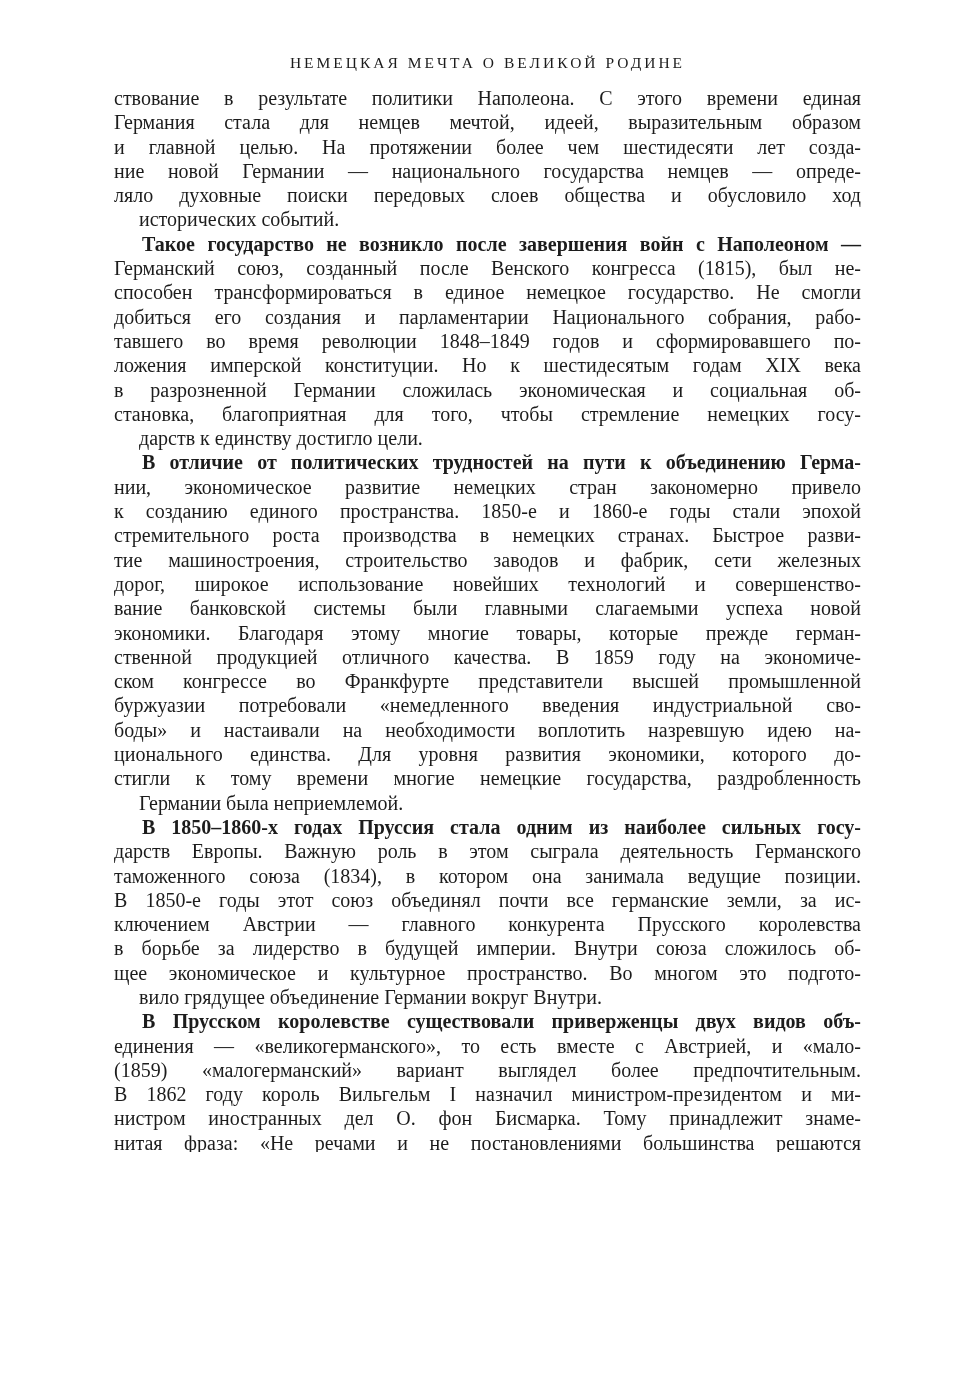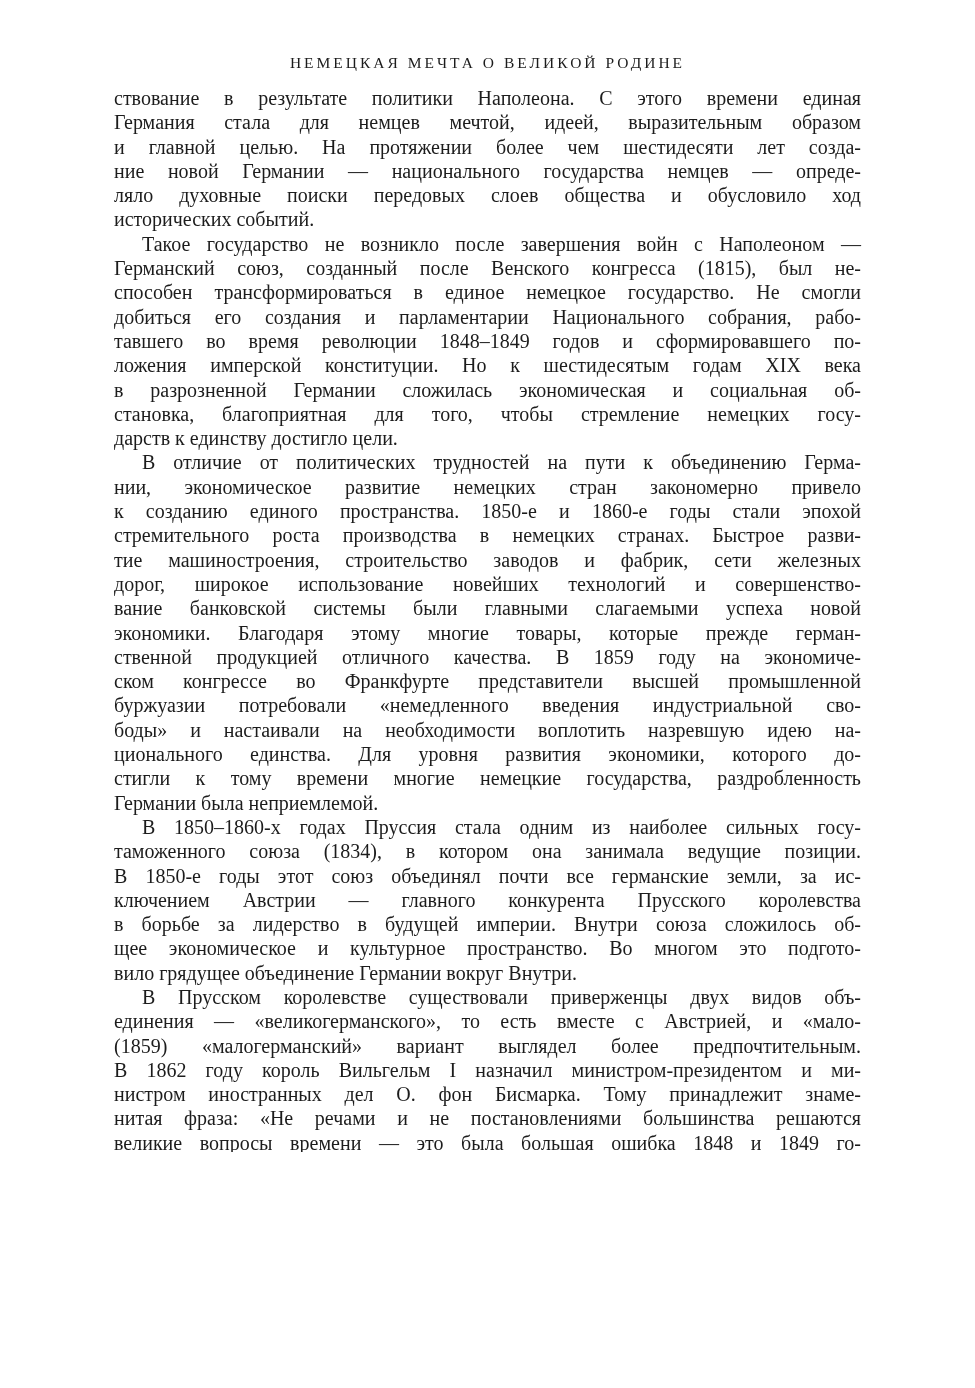--- a/index.html
+++ b/index.html
@@ -39,24 +39,26 @@
     text-align: justify;
     text-align-last: justify;
     -moz-text-align-last: justify;
     white-space: nowrap;
     overflow: visible;
   }
   
   .line { white-space: normal; height: 24.3px; }
   .line.last {
     text-align-last: left;
+    margin-left: 25px;
     -moz-text-align-last: left;
   }
   .para.indent .line:first-child {
     text-indent: 28px;
+    font-weight: bold;
   }
   .page-number {
     position: absolute;
     top: 1248px;
     left: 0;
     width: 100%;
     text-align: center;
     font-size: 19px;
     color: #1c1c1c;
   }
@@ -99,20 +101,21 @@
         <div class="line">ственной продукцией отличного качества. В 1859 году на экономиче-</div>
         <div class="line">ском конгрессе во Франкфурте представители высшей промышленной</div>
         <div class="line">буржуазии потребовали «немедленного введения индустриальной сво-</div>
         <div class="line">боды» и настаивали на необходимости воплотить назревшую идею на-</div>
         <div class="line">ционального единства. Для уровня развития экономики, которого до-</div>
         <div class="line">стигли к тому времени многие немецкие государства, раздробленность</div>
         <div class="line last">Германии была неприемлемой.</div>
       </div>
       <div class="para indent">
         <div class="line">В 1850–1860-х годах Пруссия стала одним из наиболее сильных госу-</div>
+        <div class="line">дарств Европы. Важную роль в этом сыграла деятельность Германского</div>
         <div class="line">таможенного союза (1834), в котором она занимала ведущие позиции.</div>
         <div class="line">В 1850-е годы этот союз объединял почти все германские земли, за ис-</div>
         <div class="line">ключением Австрии — главного конкурента Прусского королевства</div>
         <div class="line">в борьбе за лидерство в будущей империи. Внутри союза сложилось об-</div>
         <div class="line">щее экономическое и культурное пространство. Во многом это подгото-</div>
         <div class="line last">вило грядущее объединение Германии вокруг Внутри.</div>
       </div>
       <div class="para indent">
         <div class="line">В Прусском королевстве существовали приверженцы двух видов объ-</div>
         <div class="line">единения — «великогерманского», то есть вместе с Австрией, и «мало-</div>

